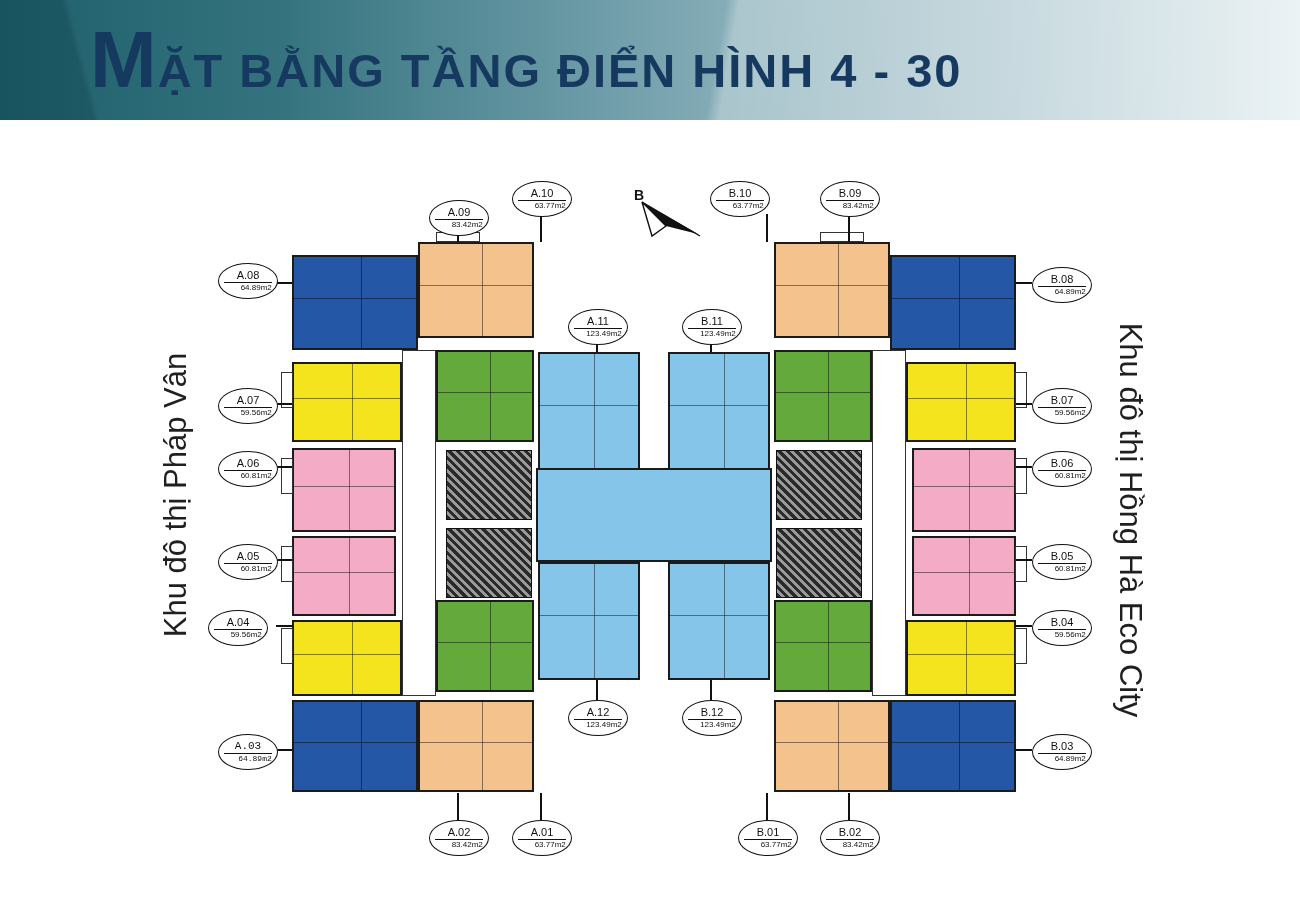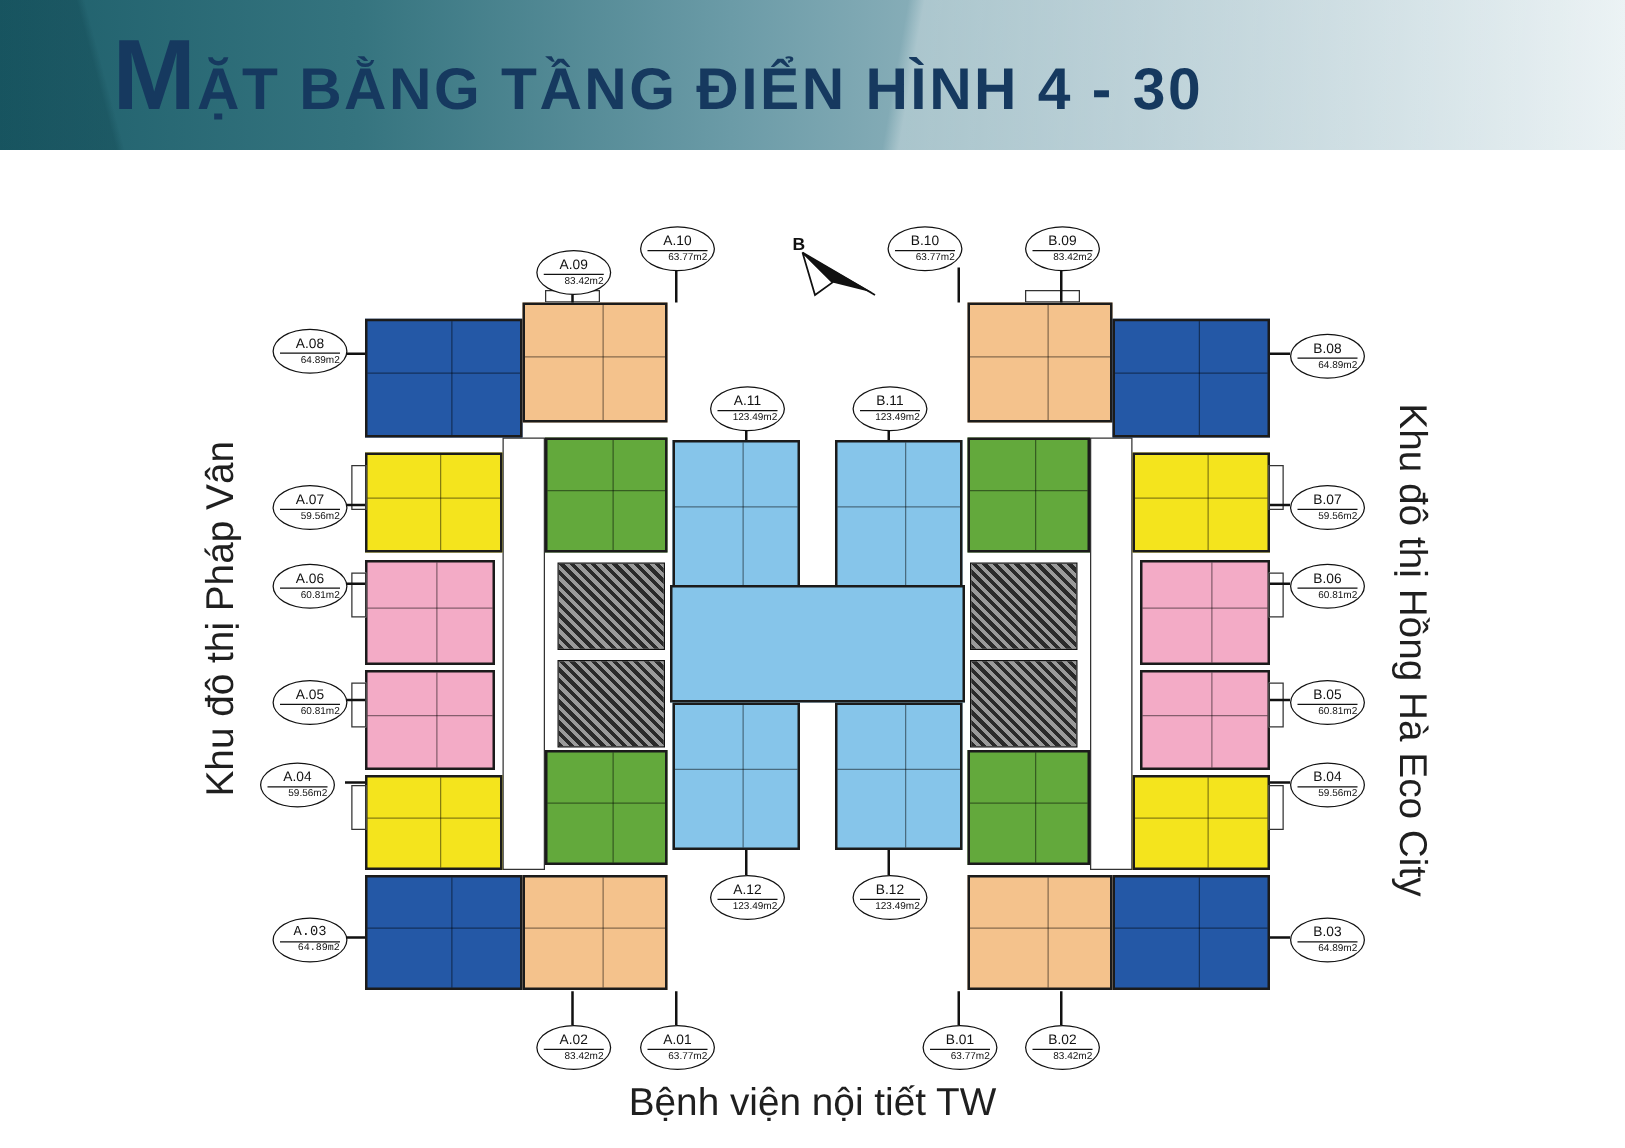--- a/index.html
+++ b/index.html
@@ -59,21 +59,20 @@
 
   <div id="header">
     <div id="title-wrap">
       <span id="title-drop">M</span>
         <span id="title-rest">ẶT BẰNG TẦNG ĐIỂN HÌNH 4 - 30</span>
     </div>
   </div>
 
   <div id="label-left" class="ctx-label">Khu đô thị Pháp Vân</div>
   <div id="label-right" class="ctx-label">Khu đô thị Hồng Hà Eco City</div>
-  <div id="label-bottom" class="ctx-label">Bệnh viện nội tiết TW</div>
 
   <svg id="compass" width="90" height="62" viewBox="0 0 90 62">
     <text x="16" y="16" font-size="14" font-weight="bold" fill="#111">B</text>
     <line x1="24" y1="18" x2="82" y2="52" stroke="#111" stroke-width="1.4"></line>
     <polygon points="24,18 80,50 48,42" fill="#111"></polygon>
     <polygon points="24,18 48,42 34,52" fill="#fff" stroke="#111" stroke-width="1.4"></polygon>
   </svg>
 
   <div class="corridor" style="left:402px;top:350px;width:34px;height:346px;"></div>
   <div class="corridor" style="left:872px;top:350px;width:34px;height:346px;"></div>

